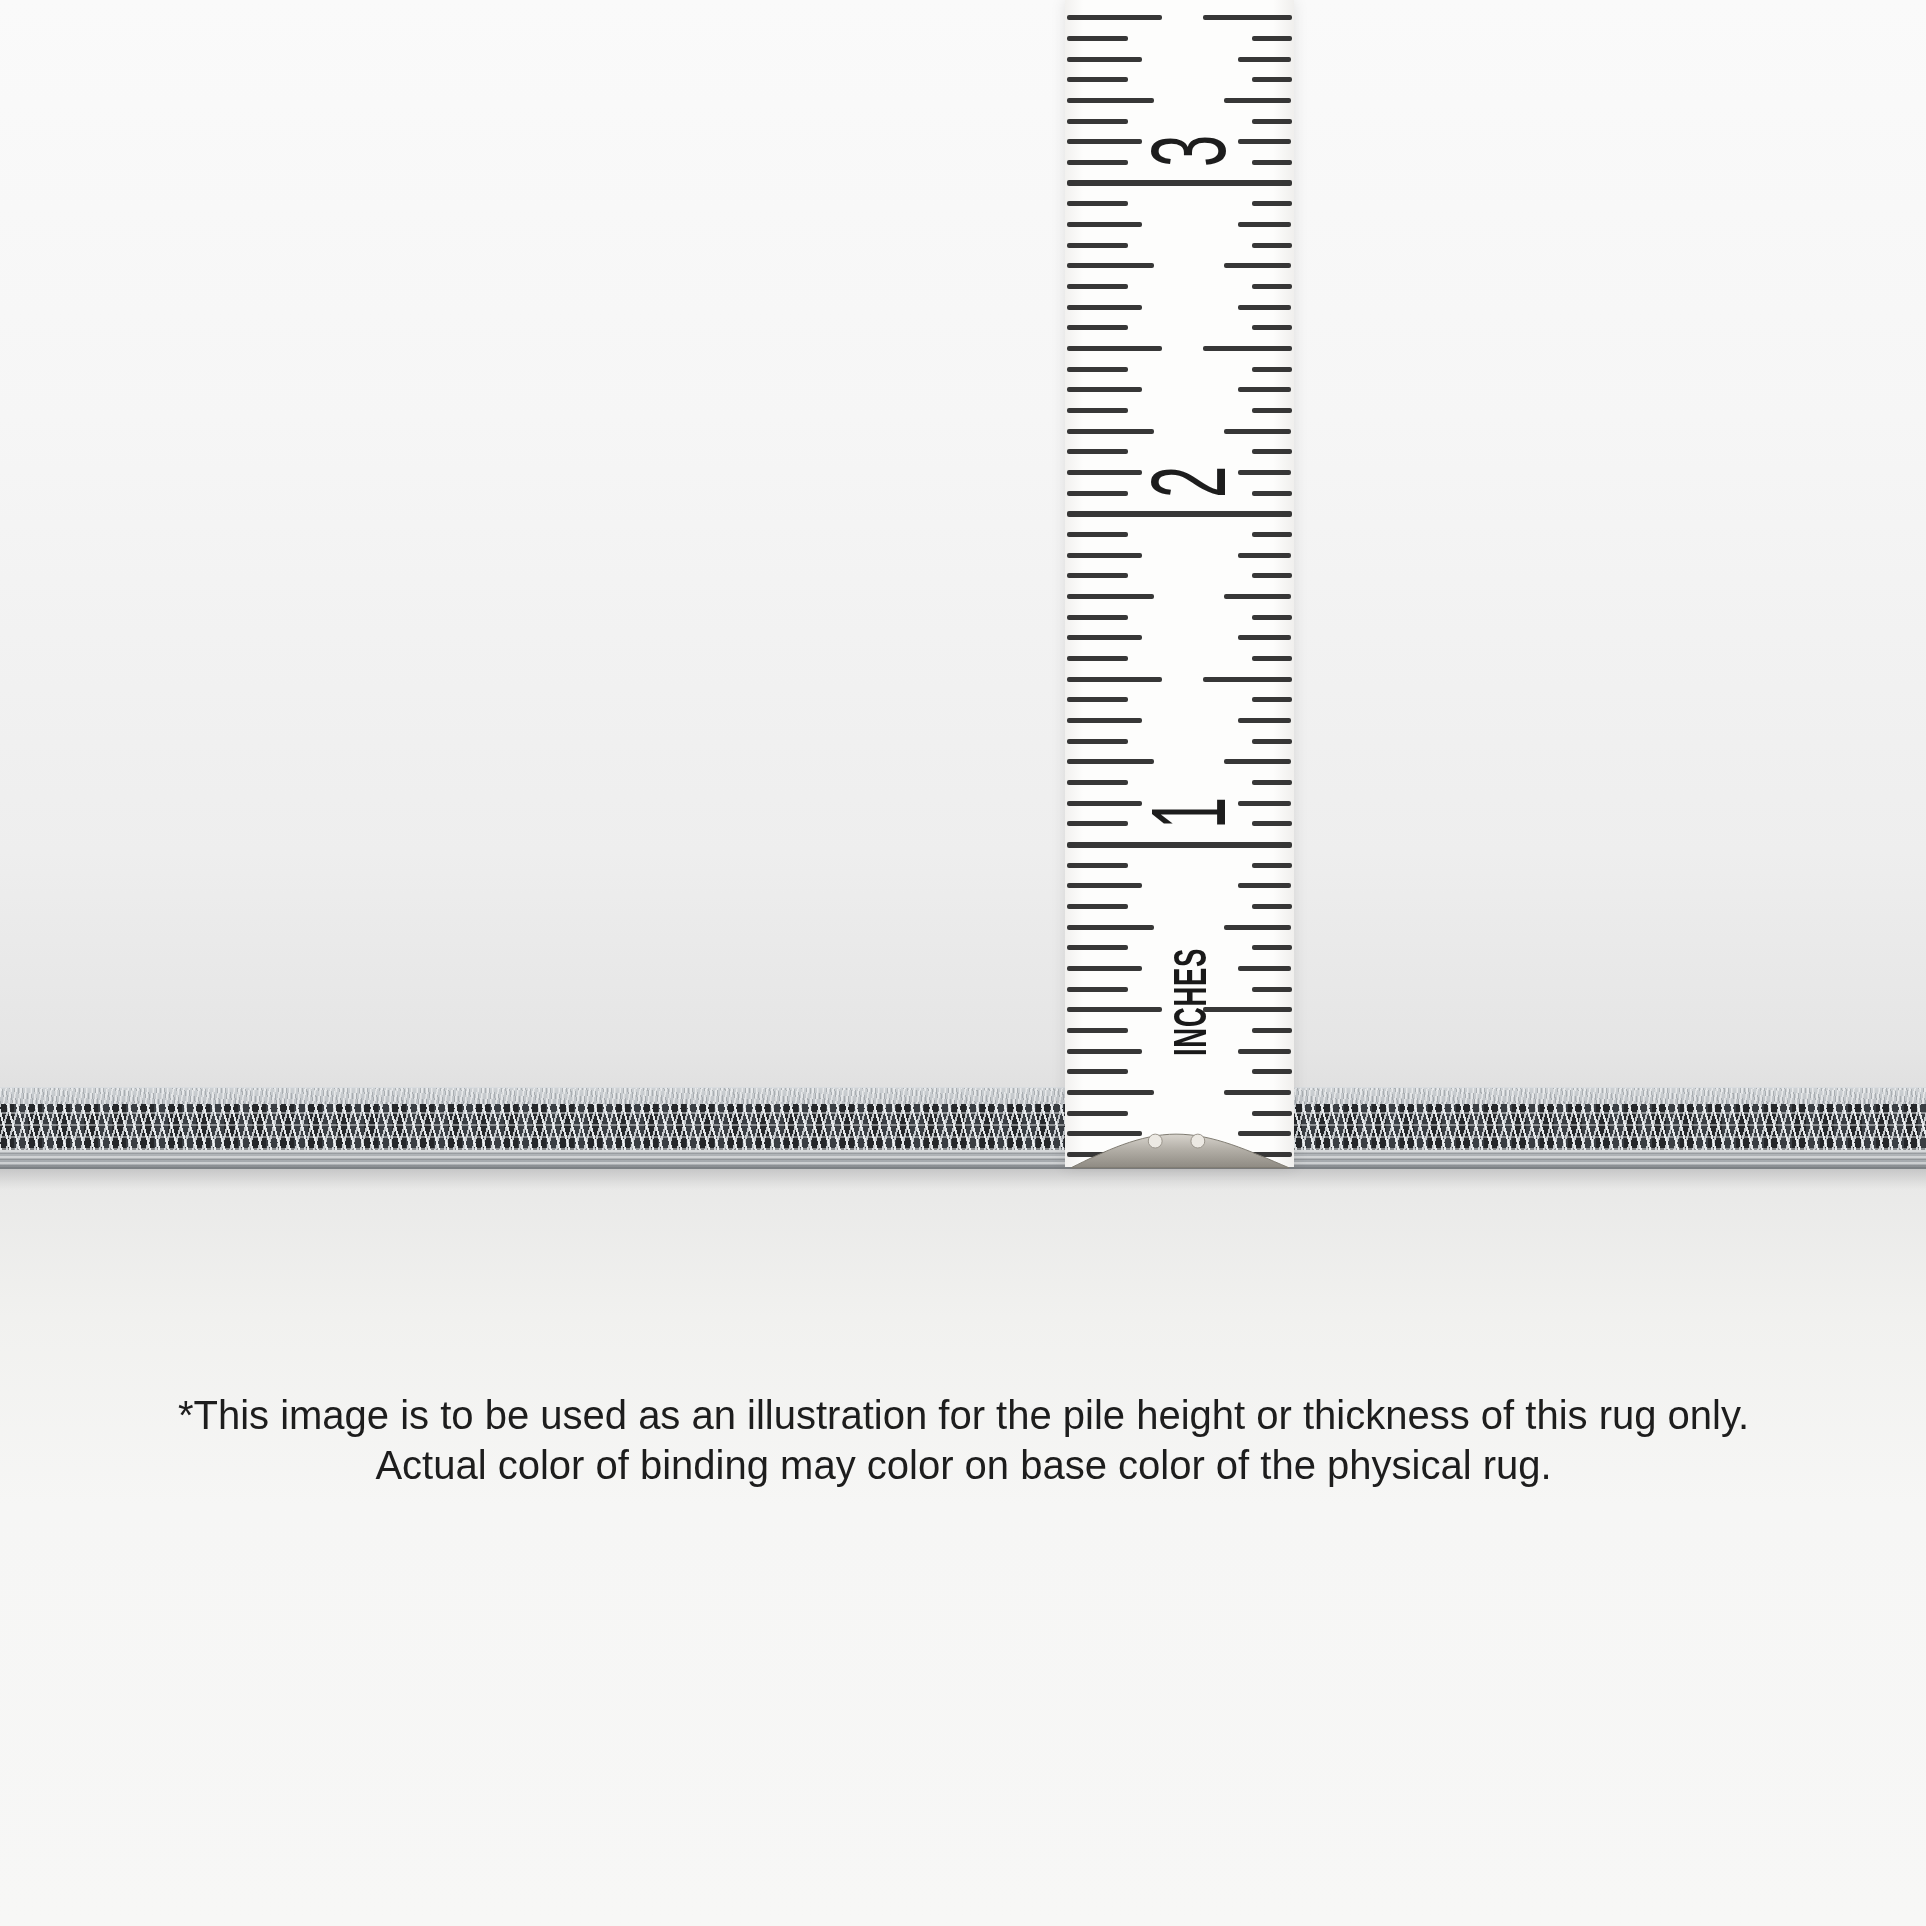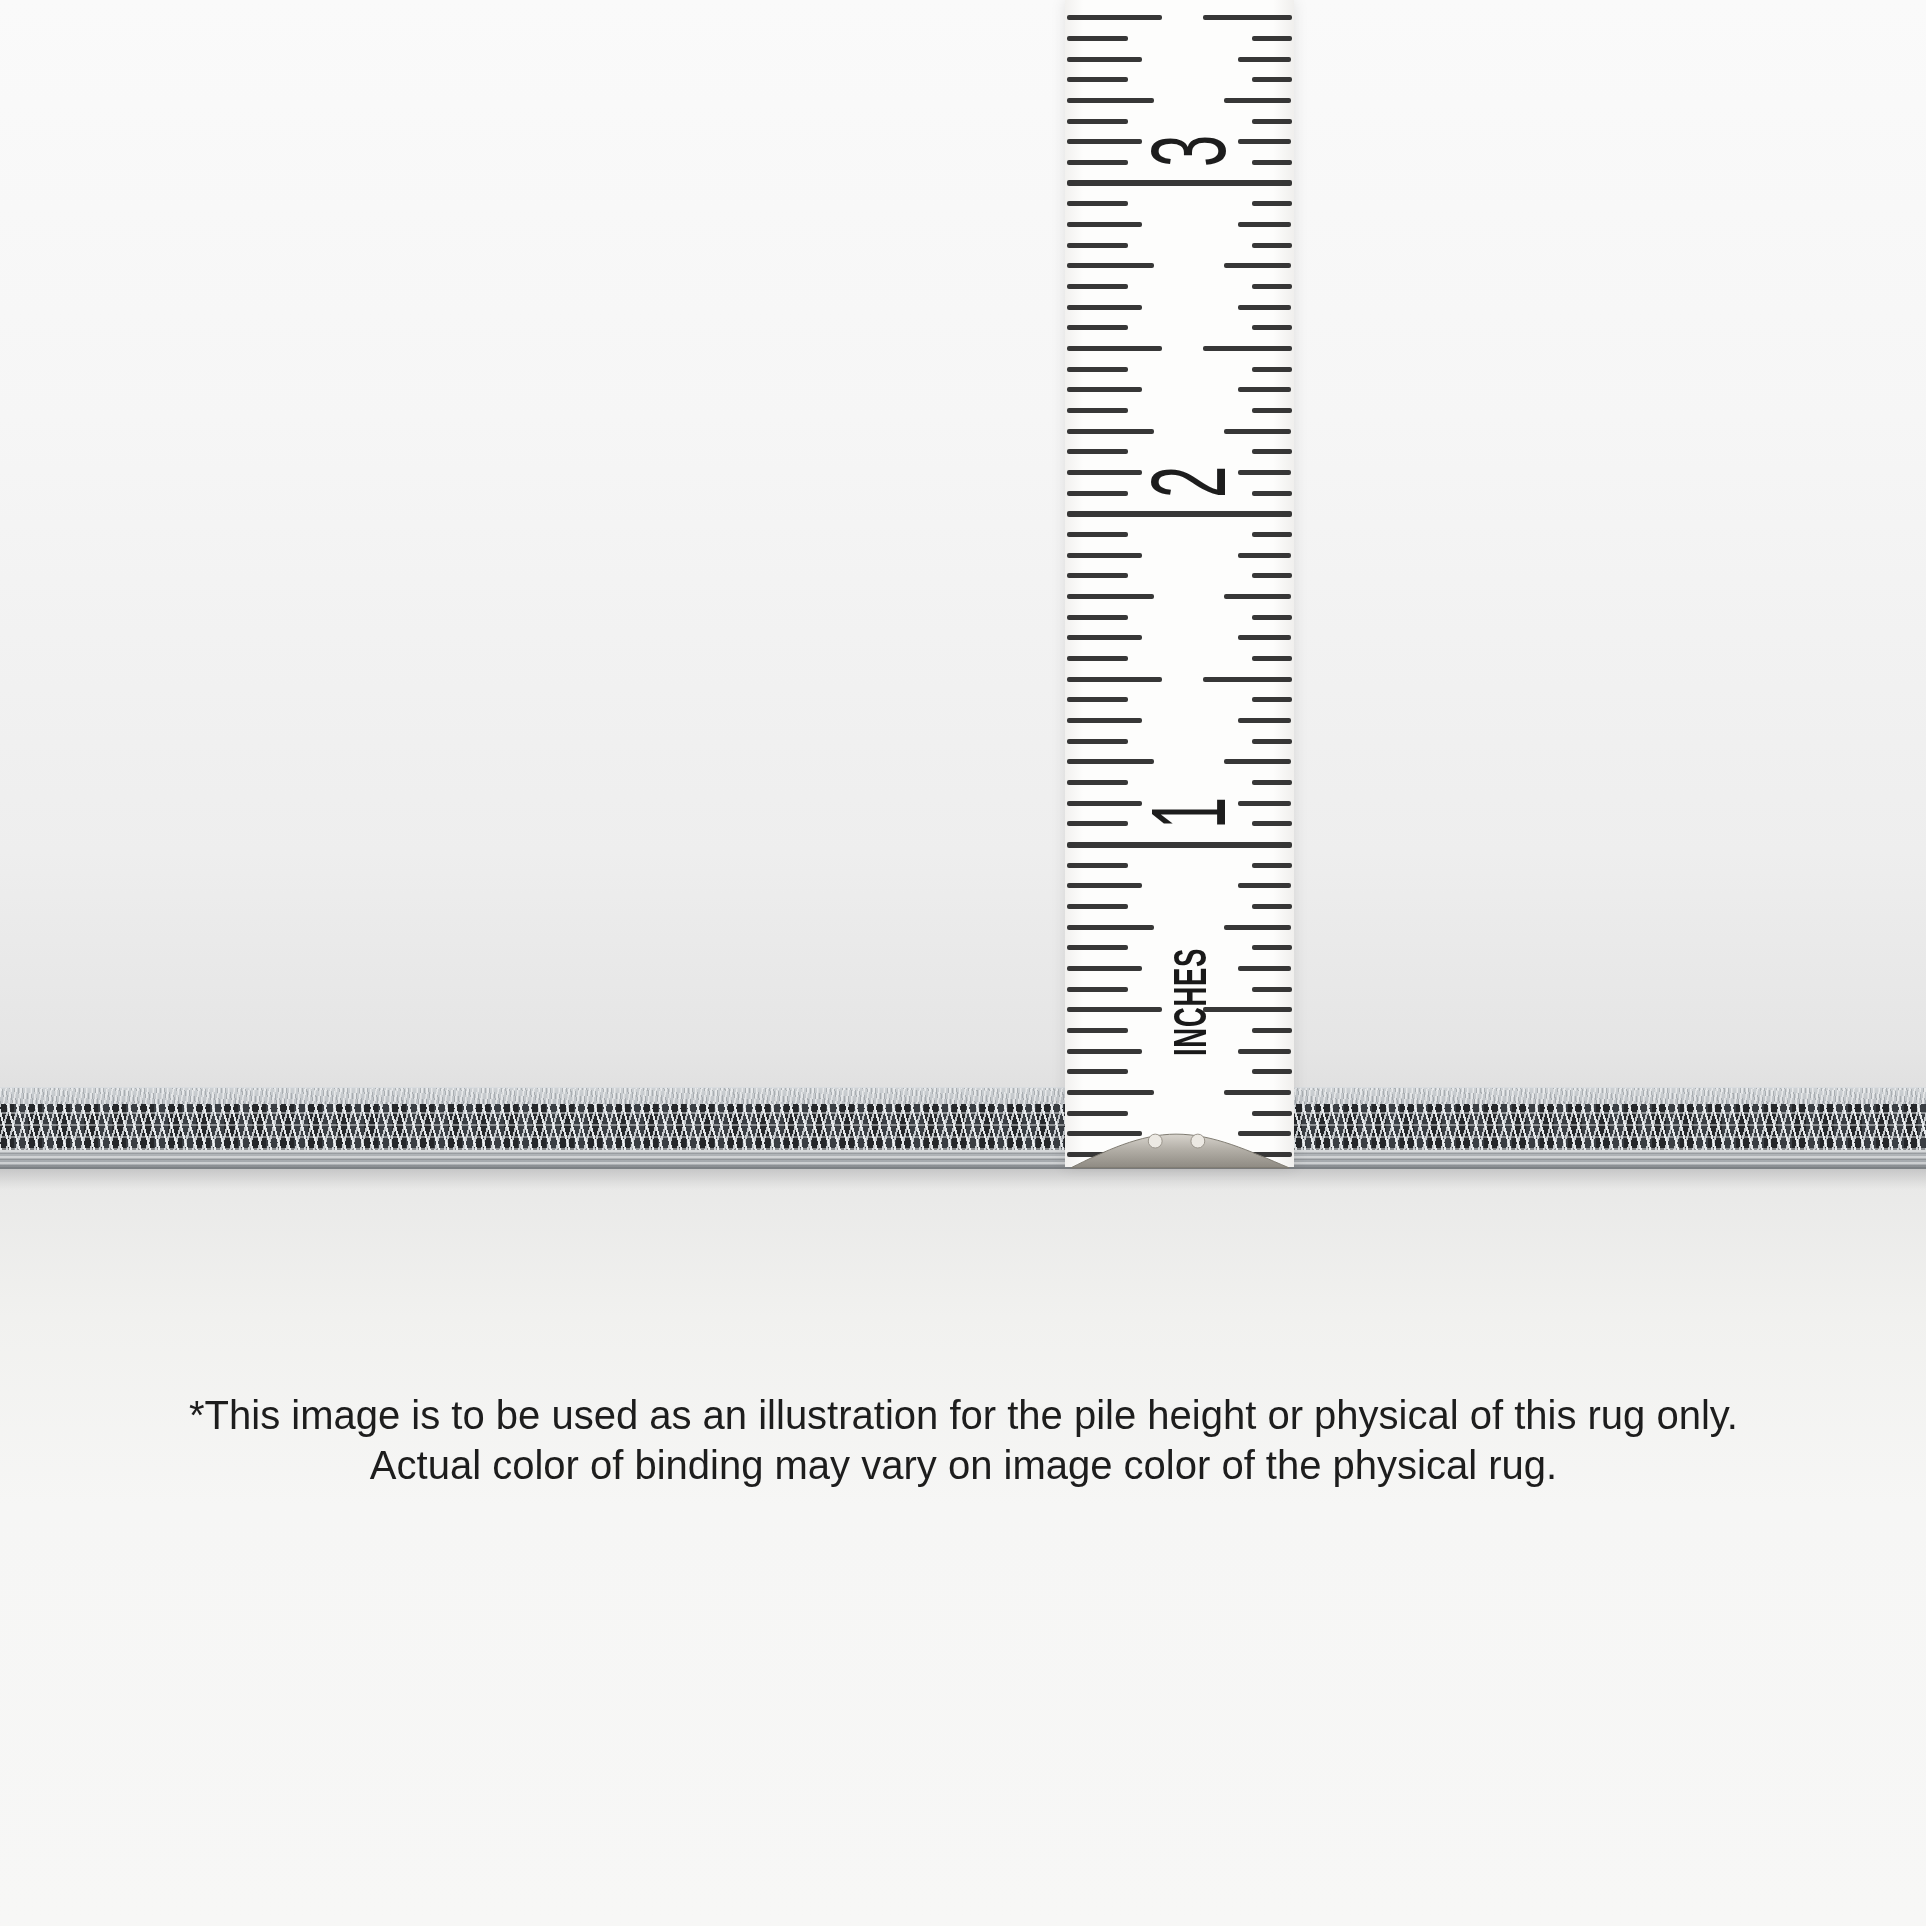--- a/index.html
+++ b/index.html
@@ -204,18 +204,18 @@
           <stop offset="1" stop-color="#8e8a82"></stop>
         </linearGradient>
       </defs>
       <path d="M6,39 C40,22 76,5 112,5 C150,5 186,22 226,39 Z" fill="url(#metalGrad)" stroke="#7d796f" stroke-width="1"></path>
       <circle cx="91" cy="12" r="7" fill="#ece9e3" stroke="#9a958c" stroke-width="1"></circle>
       <circle cx="134" cy="12" r="7" fill="#ece9e3" stroke="#9a958c" stroke-width="1"></circle>
     </svg>
   </div>
 
   <div class="disclaimer">
-    <div>*This image is to be used as an illustration for the pile height or physical of this rug only.</div>
-    <div>Actual color of binding may vary on image color of the physical rug.</div>
+    <div>*This image is to be used as an illustration for the pile height or thickness of this rug only.</div>
+    <div>Actual color of binding may color on base color of the physical rug.</div>
   </div>
 
 </div>
 
 
 </body></html>

